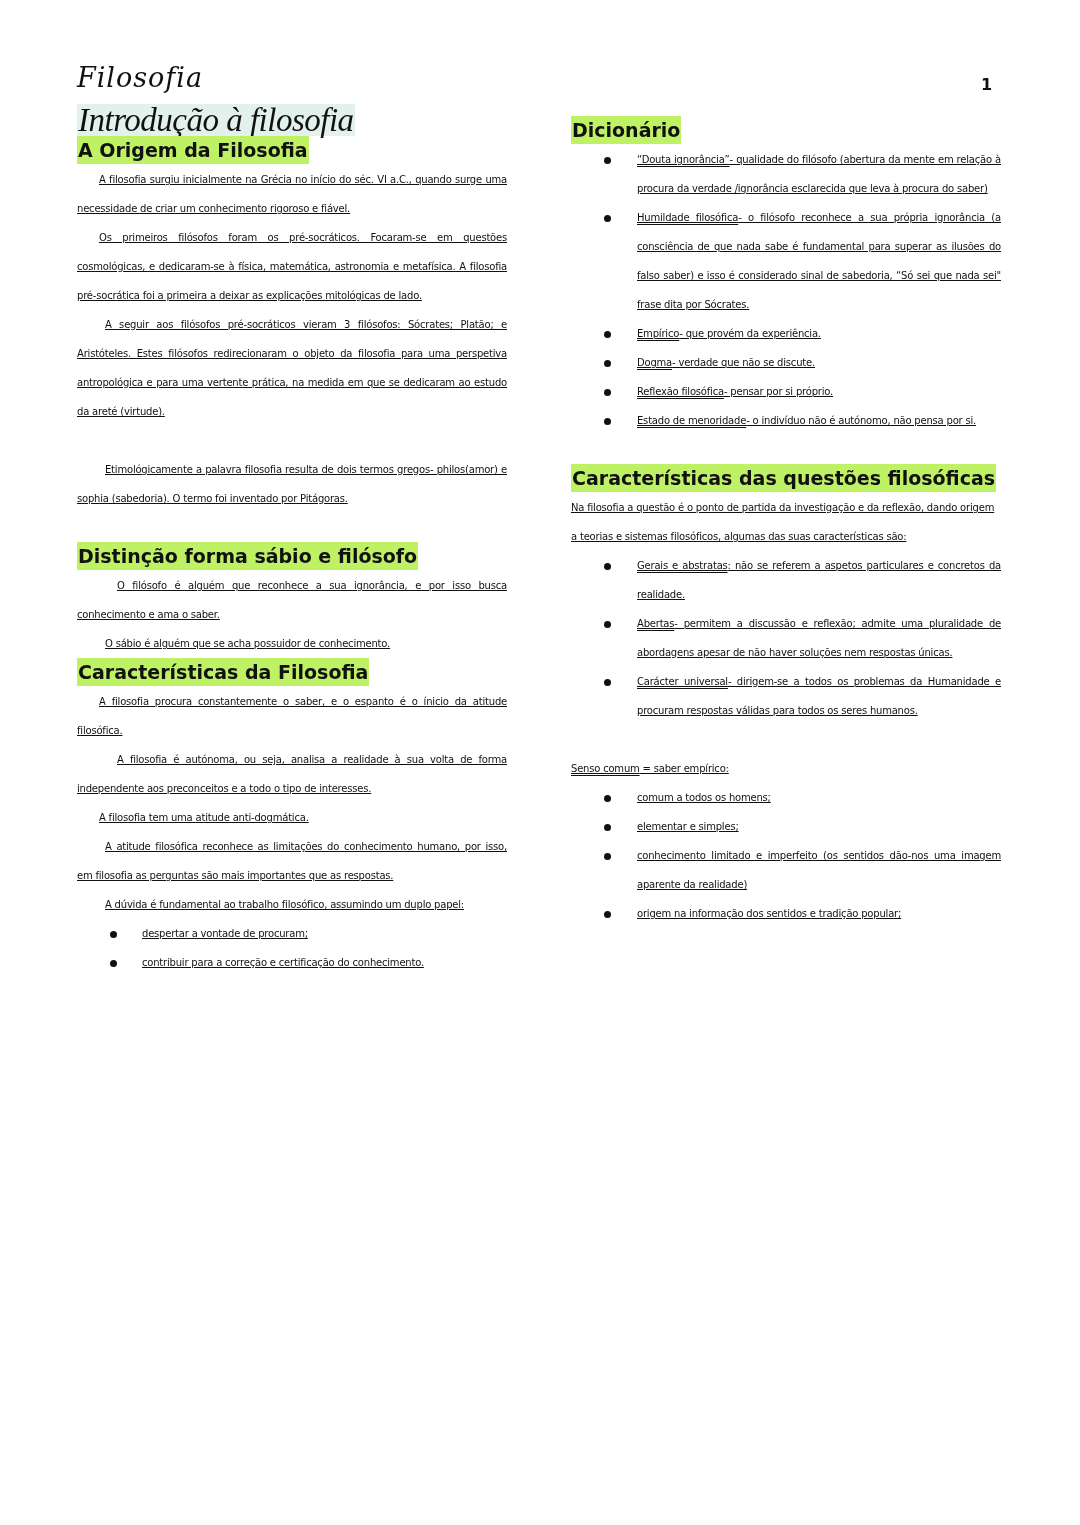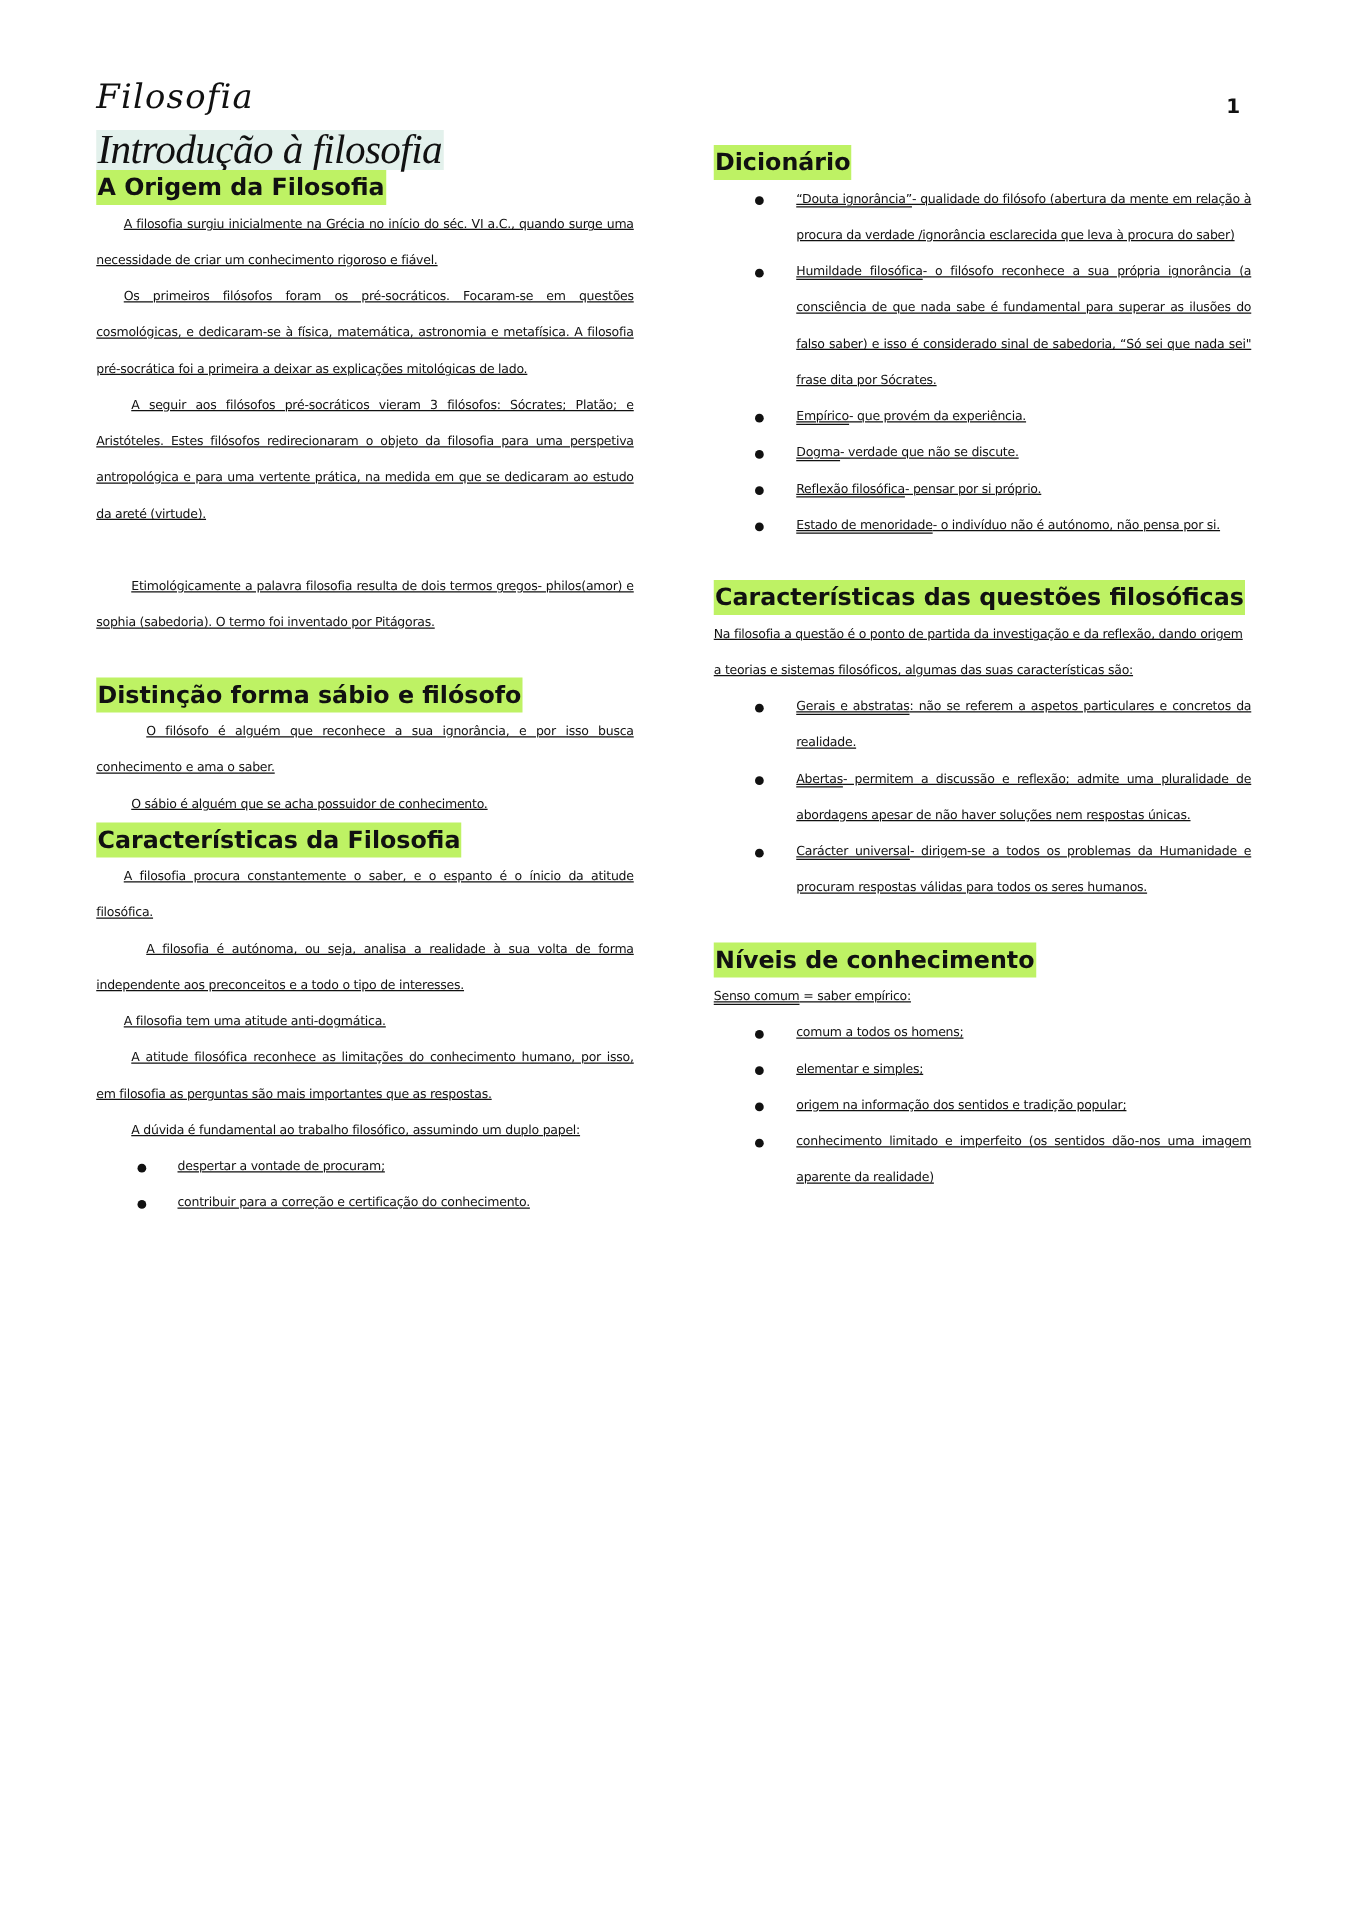--- a/index.html
+++ b/index.html
@@ -103,23 +103,22 @@
       <div class="hwrap"><h2>Características das questões filosóficas</h2></div>
       <p style="text-align:left">Na filosofia a questão é o ponto de partida da investigação e da reflexão, dando origem a teorias e sistemas filosóficos, algumas das suas características são:</p>
       <ul>
         <li><span class="dot"></span><span class="term">Gerais e abstratas</span><span>: não se referem a aspetos particulares e concretos da realidade.</span></li>
         <li><span class="dot"></span><span class="term">Abertas</span><span>- permitem a discussão e reflexão; admite uma pluralidade de abordagens apesar de não haver soluções nem respostas únicas.</span></li>
         <li><span class="dot"></span><span class="term">Carácter universal</span><span>- dirigem-se a todos os problemas da Humanidade e procuram respostas válidas para todos os seres humanos.</span></li>
       </ul>
     </section>
     <div class="gap"></div>
     <section>
-      <div class="hwrap"><h2>Níveis de conhecimento</h2></div>
       <p style="text-align:left"><span class="term">Senso comum</span><span> = saber empírico:</span></p>
       <ul>
         <li><span class="dot"></span><span>comum a todos os homens;</span></li>
         <li><span class="dot"></span><span>elementar e simples;</span></li>
+        <li><span class="dot"></span><span>conhecimento limitado e imperfeito (os sentidos dão-nos uma imagem aparente da realidade)</span></li>
         <li><span class="dot"></span><span>origem na informação dos sentidos e tradição popular;</span></li>
-        <li><span class="dot"></span><span>conhecimento limitado e imperfeito (os sentidos dão-nos uma imagem aparente da realidade)</span></li>
       </ul>
     </section>
   </div>
 </div>
 
 </body></html>

